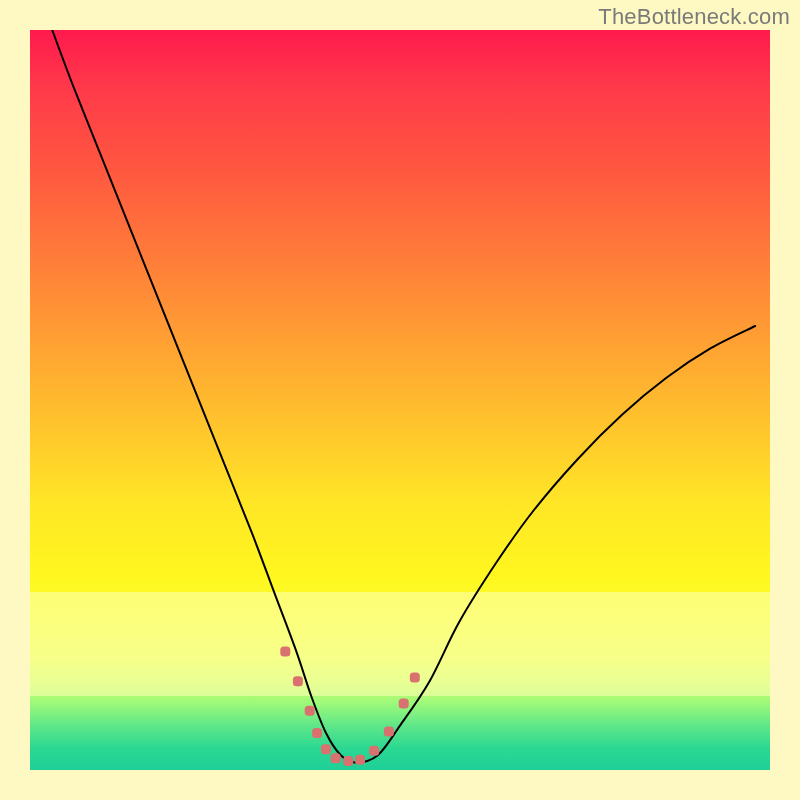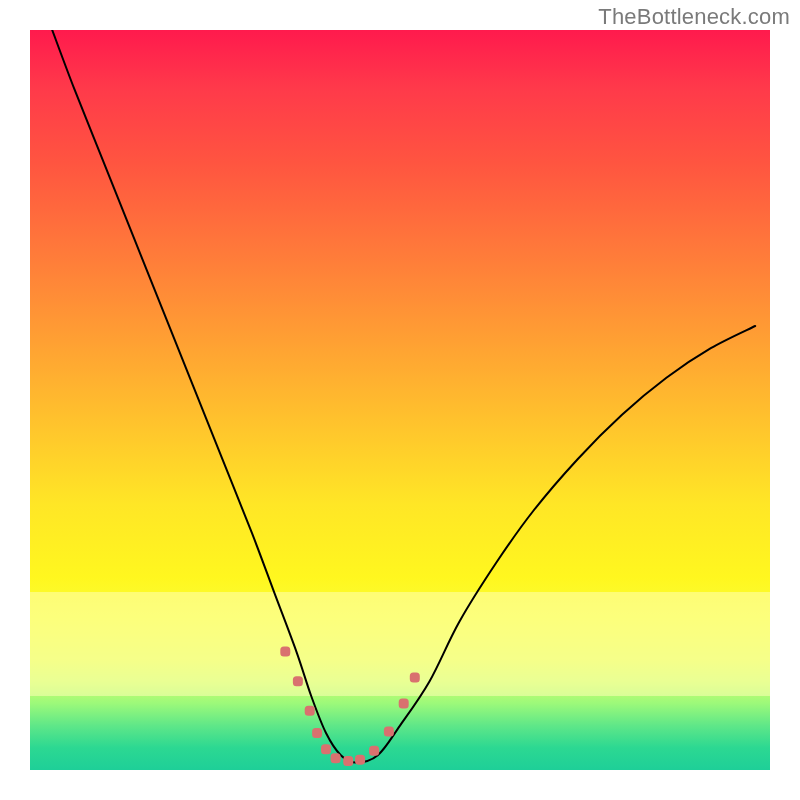--- a/index.html
+++ b/index.html
@@ -8,21 +8,21 @@
     width: 800px;
     height: 800px;
     background: #000;
     overflow: hidden;
     font-family: Arial, Helvetica, sans-serif;
   }
   .stage {
     position: relative;
     width: 800px;
     height: 800px;
-    background: #ffffff;
+    background: #fef9c3;
   }
   .plot-area {
     position: absolute;
     left: 30px;
     top: 30px;
     width: 740px;
     height: 740px;
     
     background: linear-gradient(to bottom,
       #ff1a4d 0%,

